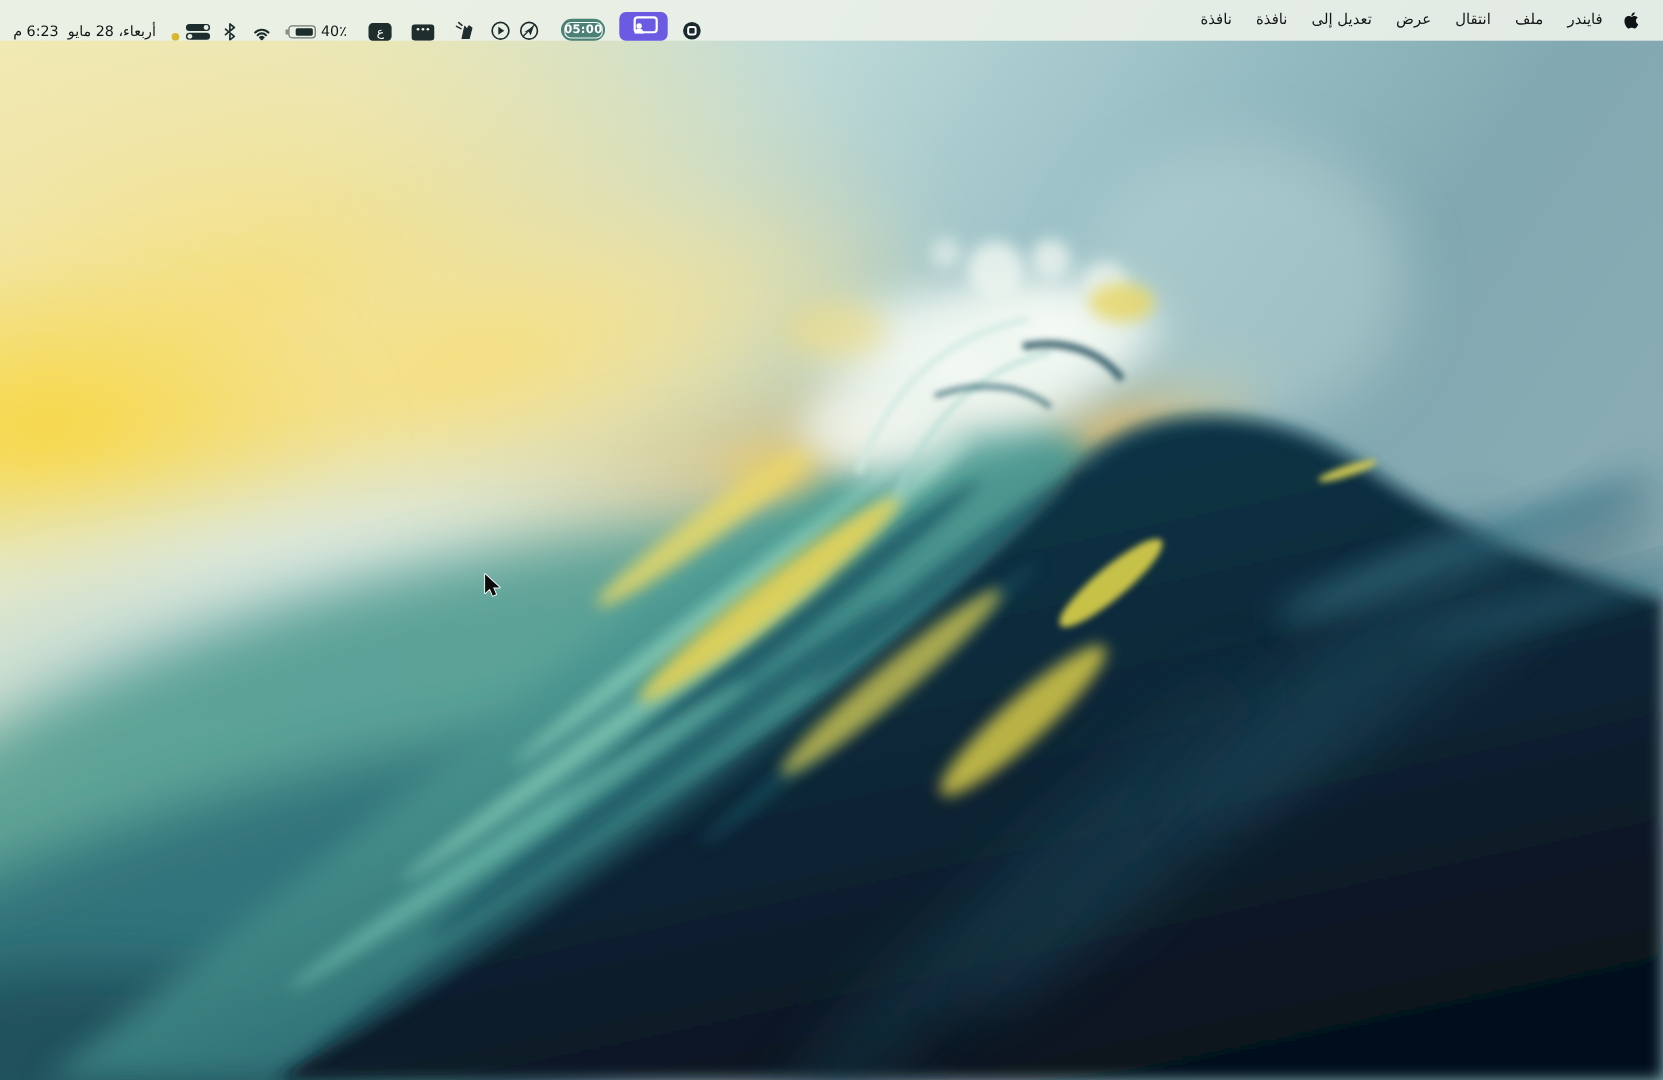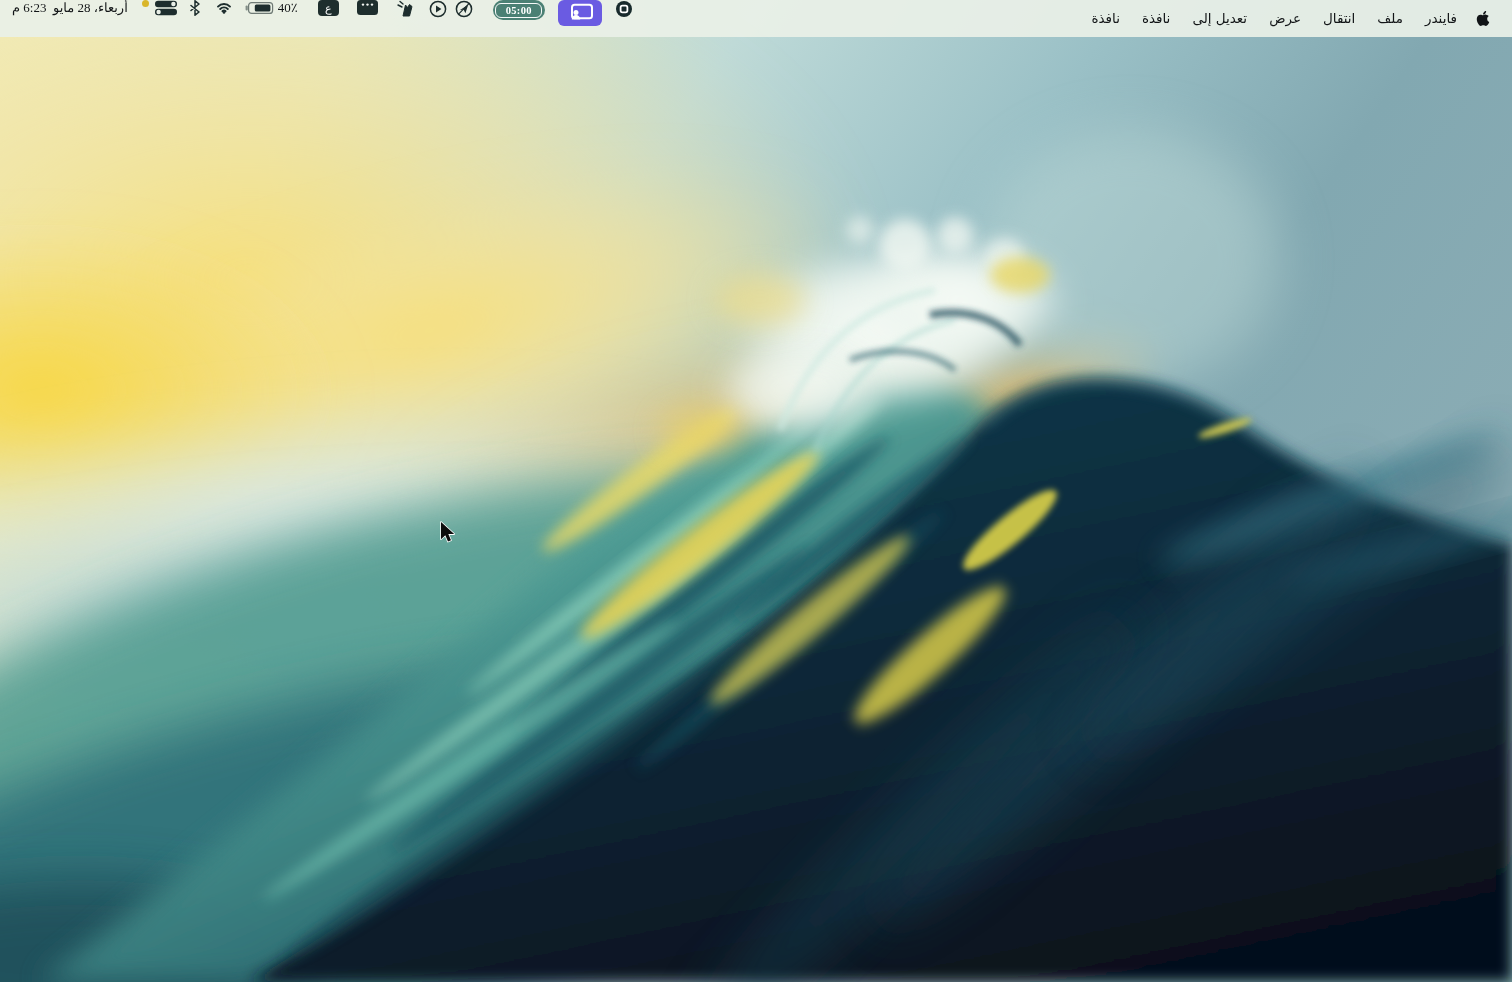--- a/index.html
+++ b/index.html
@@ -19,34 +19,34 @@
     display:flex;justify-content:space-between;align-items:center;
     padding:0 10px;box-sizing:border-box;
     direction:rtl;
     color:#121517;font-size:13.5px;
     z-index:10;
   }
   .menus{display:flex;align-items:center;height:100%;}
   .menu-item{padding:0 11px;line-height:37px;white-space:nowrap;cursor:default;}
   .menu-item.bold{font-weight:400;}
   .apple{display:flex;align-items:center;padding:0 12px 0 8px;height:100%;}
-  .status{display:flex;align-items:flex-start;direction:ltr;height:100%;font-family:Liberation Serif, serif;}
+  .status{display:flex;align-items:flex-end;direction:ltr;height:100%;}
   .st{display:flex;align-items:center;}
   .datetime{font-size:13px;white-space:pre;margin-left:2px;}
   .rec-dot{width:7px;height:7px;border-radius:50%;background:#d9b62a;margin-left:14px;}
   .ml6{margin-left:6px;} .ml8{margin-left:8px;} .ml12{margin-left:12px;}
   .ml13{margin-left:13px;} .ml14{margin-left:14px;} .ml18{margin-left:18px;} .ml20{margin-left:20px;}
   .pct{font-size:13px;margin-left:4px;}
   .lang-badge{
     width:21px;height:16px;background:#1e2e2d;border-radius:4px;
     display:flex;align-items:center;justify-content:center;
   }
   .lang-badge span{color:#fff;font-size:11px;line-height:1;transform:translateY(-0.5px);}
   .timer-pill{
-    position:relative;width:52px;height:20px;border-radius:10px;background:#4b8074;
+    position:relative;width:40px;height:20px;border-radius:10px;background:#4b8074;
     display:flex;align-items:center;justify-content:center;
   }
   .timer-pill .inner{
     position:absolute;inset:2.5px;border:1.3px solid rgba(255,255,255,0.95);border-radius:6px;
   }
   .timer-pill span{position:relative;color:#fff;font-size:10.5px;font-weight:700;letter-spacing:.3px;}
   .share-badge{
     width:44px;height:26px;border-radius:6px;background:#6a5be2;
     display:flex;align-items:center;justify-content:center;
   }

